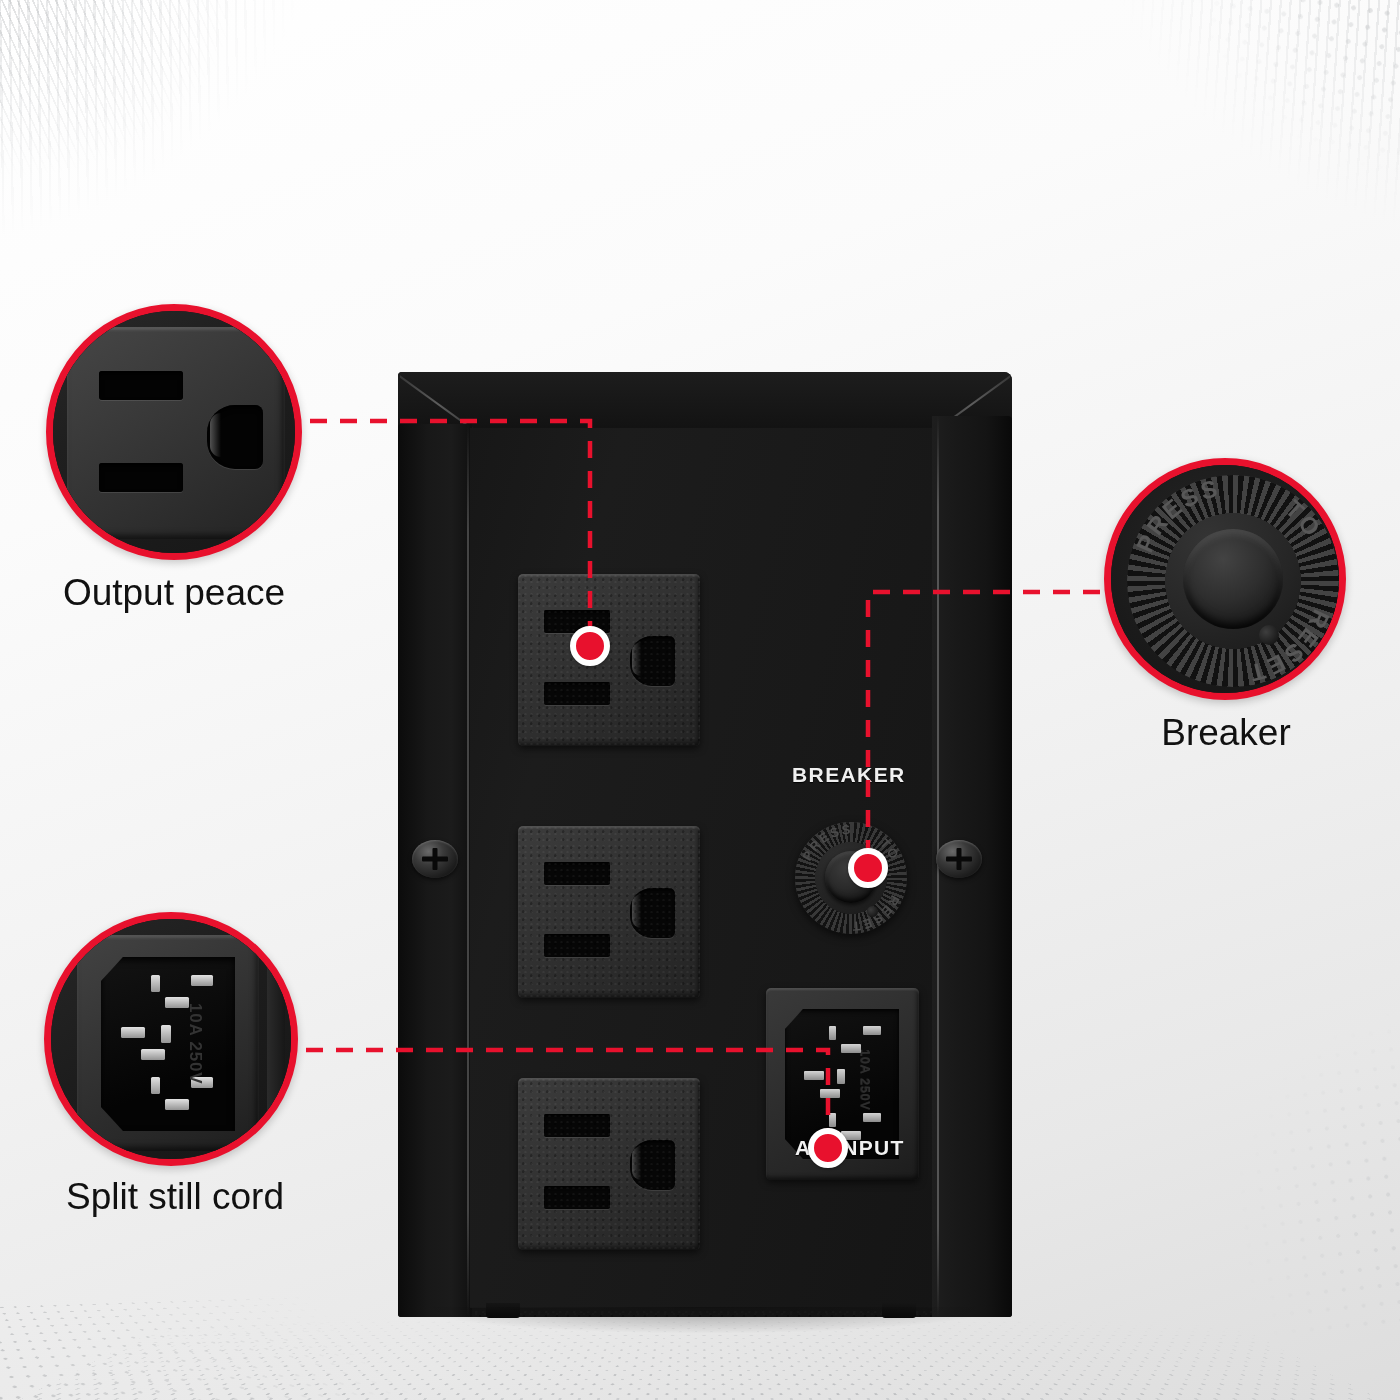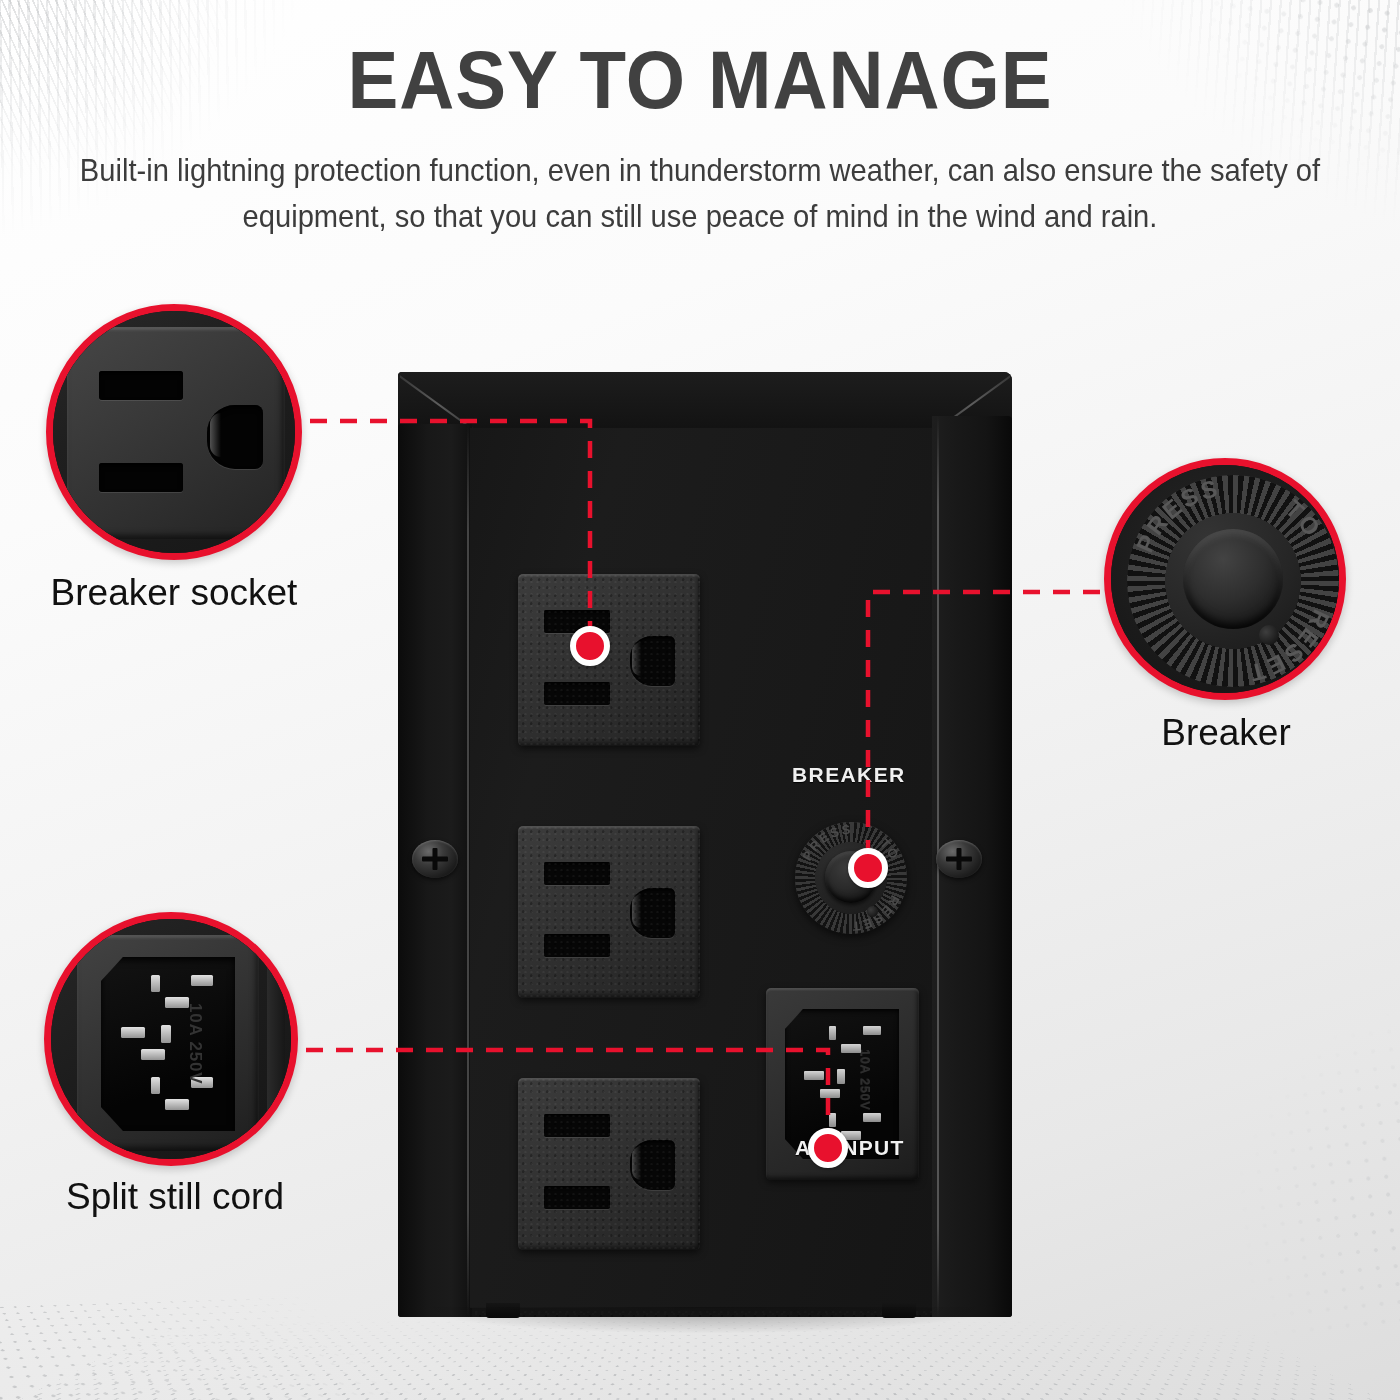--- a/index.html
+++ b/index.html
@@ -450,24 +450,20 @@
 <div id="stage">
 
   <div class="bg-waves-tl"></div>
   <div class="bg-waves-tl2"></div>
   <div class="bg-waves-tr"></div>
   <div class="bg-dots-tr"></div>
   <div class="bg-dots-right"></div>
   <div class="bg-dots-bottom"></div>
   <div class="bg-dots-bottom-left"></div>
 
-  <div class="header">
-    <div class="title">EASY TO MANAGE</div>
-    <div class="subtitle">Built-in lightning protection function, even in thunderstorm weather, can also ensure the safety of equipment, so that you can still use peace of mind in the wind and rain.</div>
-  </div>
 
   <div class="device">
     <div class="dev-body"></div>
     <div class="dev-top"></div>
     <div class="chamfer-l"></div>
     <div class="chamfer-r"></div>
     <div class="dev-edge-left"></div>
     <div class="dev-face"></div>
     <div class="dev-edge-right"></div>
     <div class="foot l"></div>
@@ -539,21 +535,21 @@
     <div class="bubble" style="left:0; top:0; width:256px; height:256px;">
       <div class="bubble-inner">
         <div class="z-outlet-bg"></div>
         <div class="z-outlet-face">
           <div class="z-slot t"></div>
           <div class="z-slot b"></div>
           <div class="z-gnd"></div>
         </div>
       </div>
     </div>
-    <div class="callout-label" style="left:-12px; top:268px; width:280px;">Breaker socket</div>
+    <div class="callout-label" style="left:-12px; top:268px; width:280px;">Output peace</div>
   </div>
 
   <div class="callout" style="left:1104px; top:458px; width:270px;">
     <div class="bubble" style="left:0; top:0; width:242px; height:242px;">
       <div class="bubble-inner">
         <div class="z-brk-bg"></div>
         <div class="z-brk">
           <div class="k"></div>
           <svg viewBox="0 0 212 212">
             <defs>

